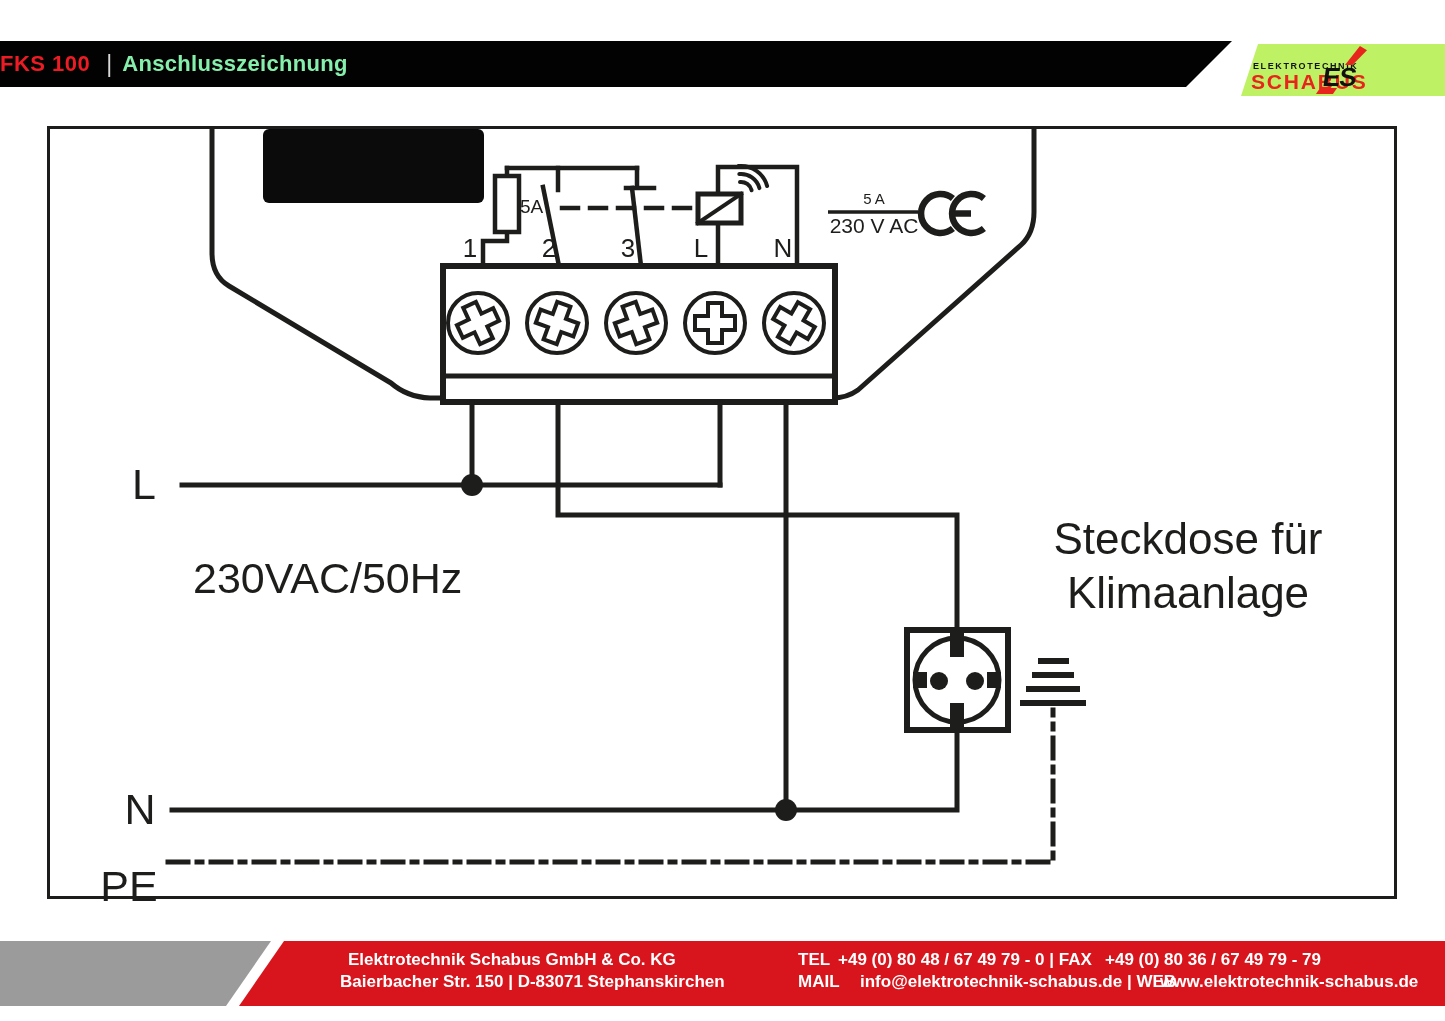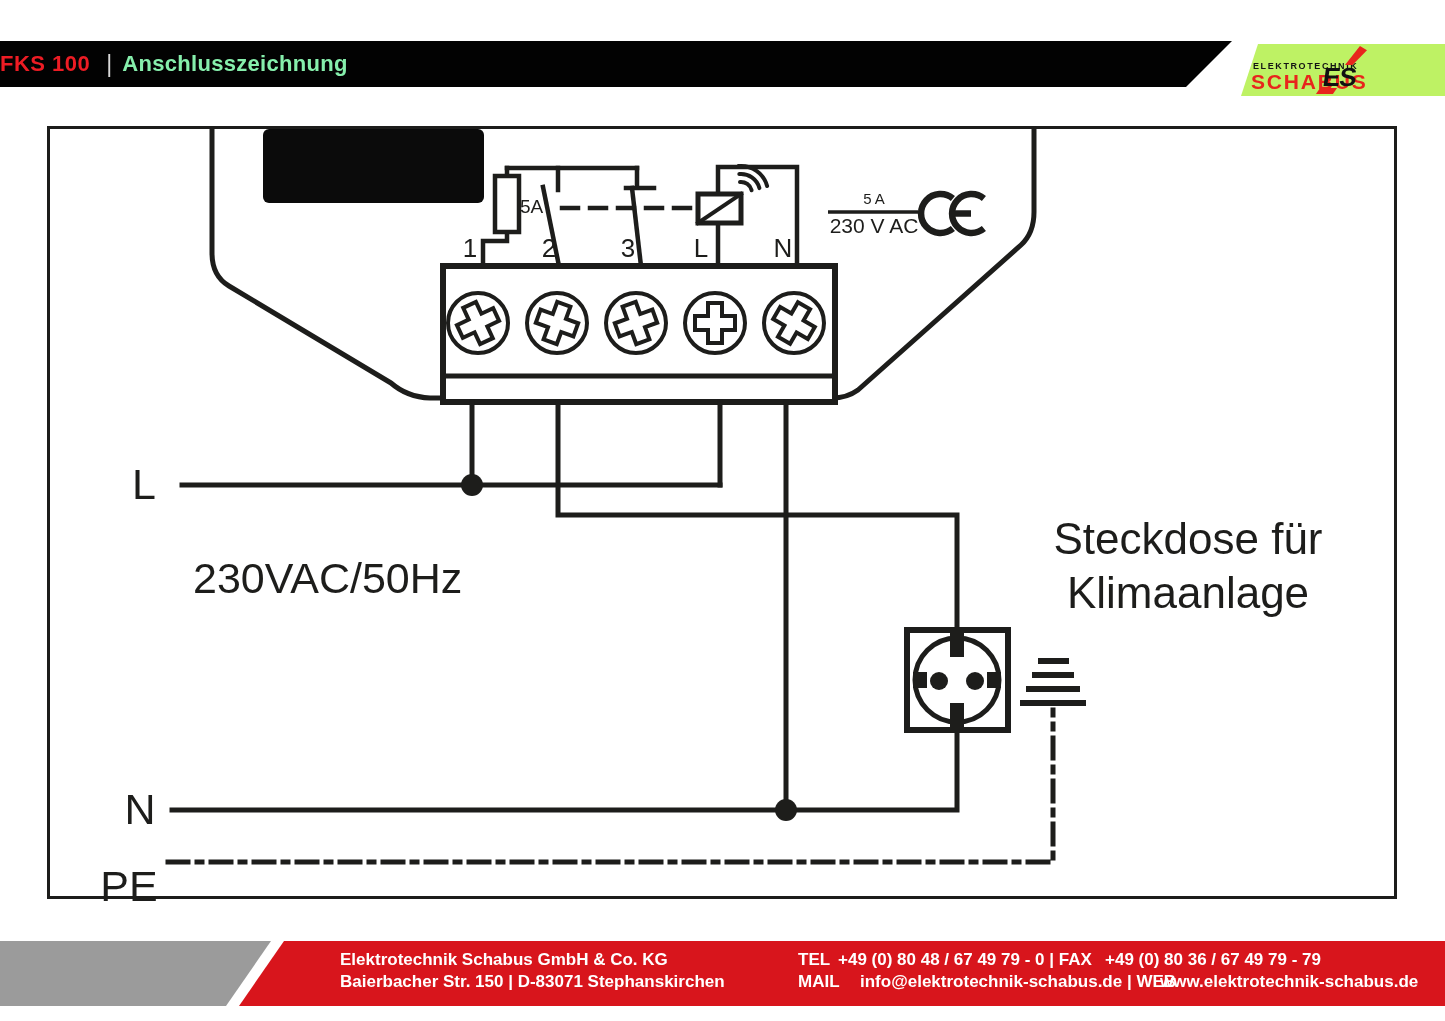--- a/index.html
+++ b/index.html
@@ -174,21 +174,21 @@
   <div class="dlabel lab-l">L</div>
   <div class="dlabel lab-supply">230VAC/50Hz</div>
   <div class="dlabel lab-n">N</div>
   <div class="dlabel lab-pe">PE</div>
   <div class="dlabel lab-sock1">Steckdose für</div>
   <div class="dlabel lab-sock2">Klimaanlage</div>
 
   <div class="footer-gray"></div>
   <div class="footer-red"></div>
 
-  <div class="ftext" style="left:340px;top:950px;">Elektrotechnik Schabus GmbH &amp; Co. KG</div>
+  <div class="ftext" style="left:348px;top:950px;">Elektrotechnik Schabus GmbH &amp; Co. KG</div>
   <div class="ftext" style="left:340px;top:972px;">Baierbacher Str. 150 | D-83071 Stephanskirchen</div>
 
   <div class="ftext" style="left:798px;top:950px;">TEL</div>
   <div class="ftext" style="left:838px;top:950px;">+49 (0) 80 48 / 67 49 79 - 0 | FAX</div>
   <div class="ftext" style="left:1105px;top:950px;">+49 (0) 80 36 / 67 49 79 - 79</div>
 
   <div class="ftext" style="left:798px;top:972px;">MAIL</div>
   <div class="ftext" style="left:860px;top:972px;">info@elektrotechnik-schabus.de | WEB</div>
   <div class="ftext" style="left:1160px;top:972px;">www.elektrotechnik-schabus.de</div>
 

